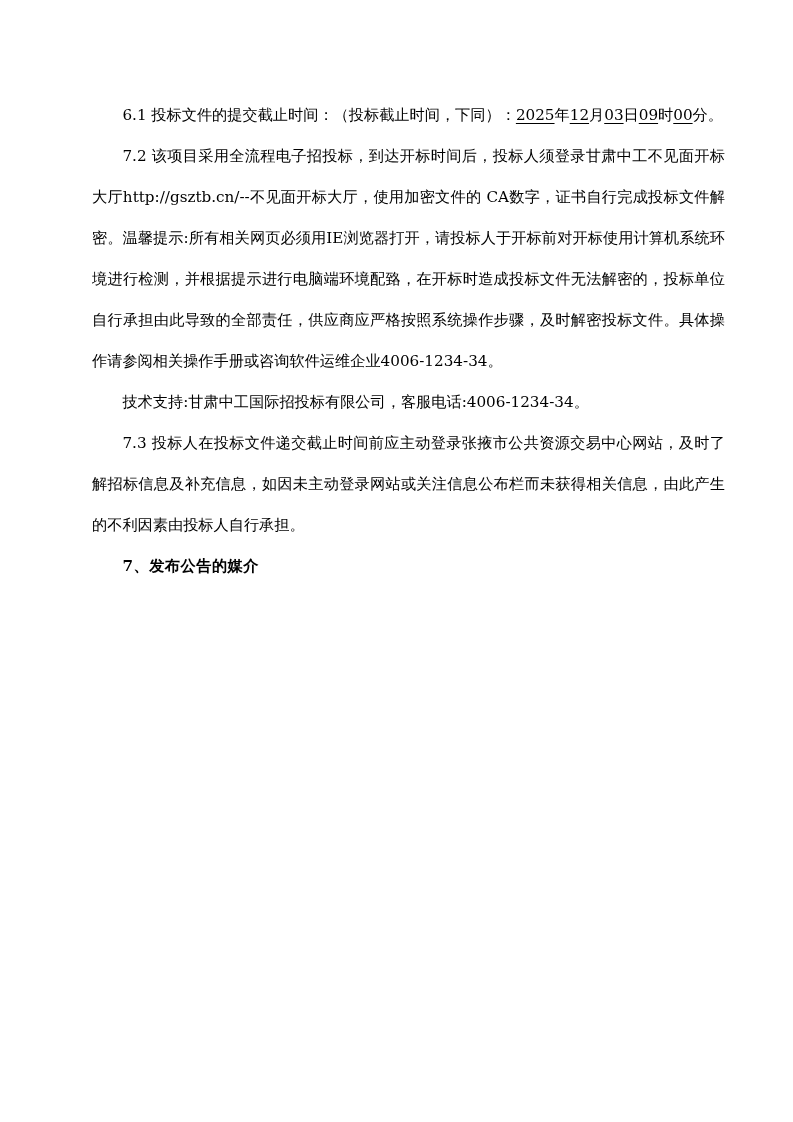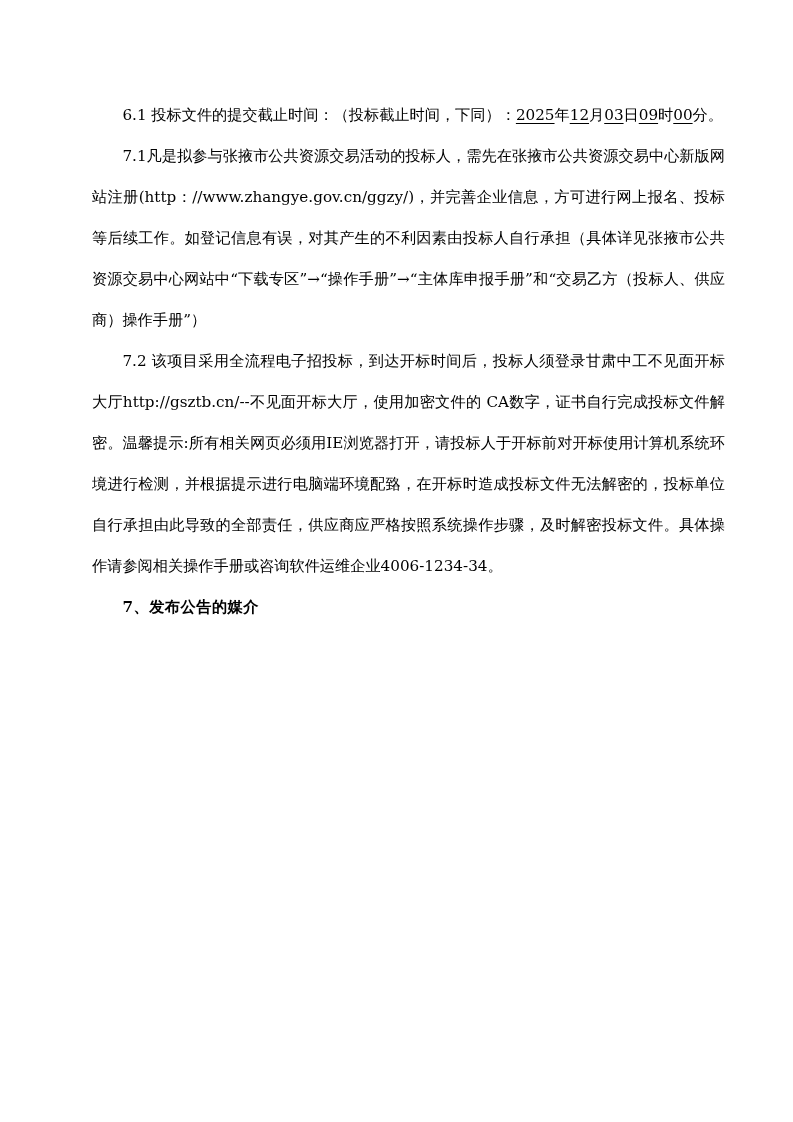--- a/index.html
+++ b/index.html
@@ -42,17 +42,18 @@
     text-decoration: underline;
     text-underline-offset: 3px;
   }
 </style>
 </head>
 <body>
 
 <div class="page">
   <div class="doc-body" id="doc-body">
       <p class="indent"><span>6.1 投标文件的提交截止时间：（投标截止时间，下同）：</span><span class="u">2025</span><span>年</span><span class="u">12</span><span>月</span><span class="u">03</span><span>日</span><span class="u">09</span><span>时</span><span class="u">00</span><span>分。</span></p>
-      <p class="indent"><span>7.1凡是拟参与张掖市公共资源交易活动的投标人，需先在张掖市公共资源交易中心新版网站注册(http：//www.zhangye.gov.cn/ggzy/)，并完善企业信息，方可进行网上报名、投标等后续工作。如登记信息有误，对其产生的不利因素由投标人自行承担（具体详见张掖市公共资源交易中心网站中“下载专区”→“操作手册”→“主体库申报手册”和“交易乙方（投标人、供应商）操作手册”）</span></p>
       <p class="indent"><span>7.2 该项目采用全流程电子招投标，到达开标时间后，投标人须登录甘肃中工不见面开标大厅http://gsztb.cn/--不见面开标大厅，使用加密文件的 CA数字，证书自行完成投标文件解密。温馨提示:所有相关网页必须用IE浏览器打开，请投标人于开标前对开标使用计算机系统环境进行检测，并根据提示进行电脑端环境配臵，在开标时造成投标文件无法解密的，投标单位自行承担由此导致的全部责任，供应商应严格按照系统操作步骤，及时解密投标文件。具体操作请参阅相关操作手册或咨询软件运维企业4006-1234-34。</span></p>
+      <p class="indent"><span>技术支持:甘肃中工国际招投标有限公司，客服电话:4006-1234-34。</span></p>
+      <p class="indent"><span>7.3 投标人在投标文件递交截止时间前应主动登录张掖市公共资源交易中心网站，及时了解招标信息及补充信息，如因未主动登录网站或关注信息公布栏而未获得相关信息，由此产生的不利因素由投标人自行承担。</span></p>
       <p class="heading"><span>7、发布公告的媒介</span></p>
     </div>
 </div>
 
 </body></html>

